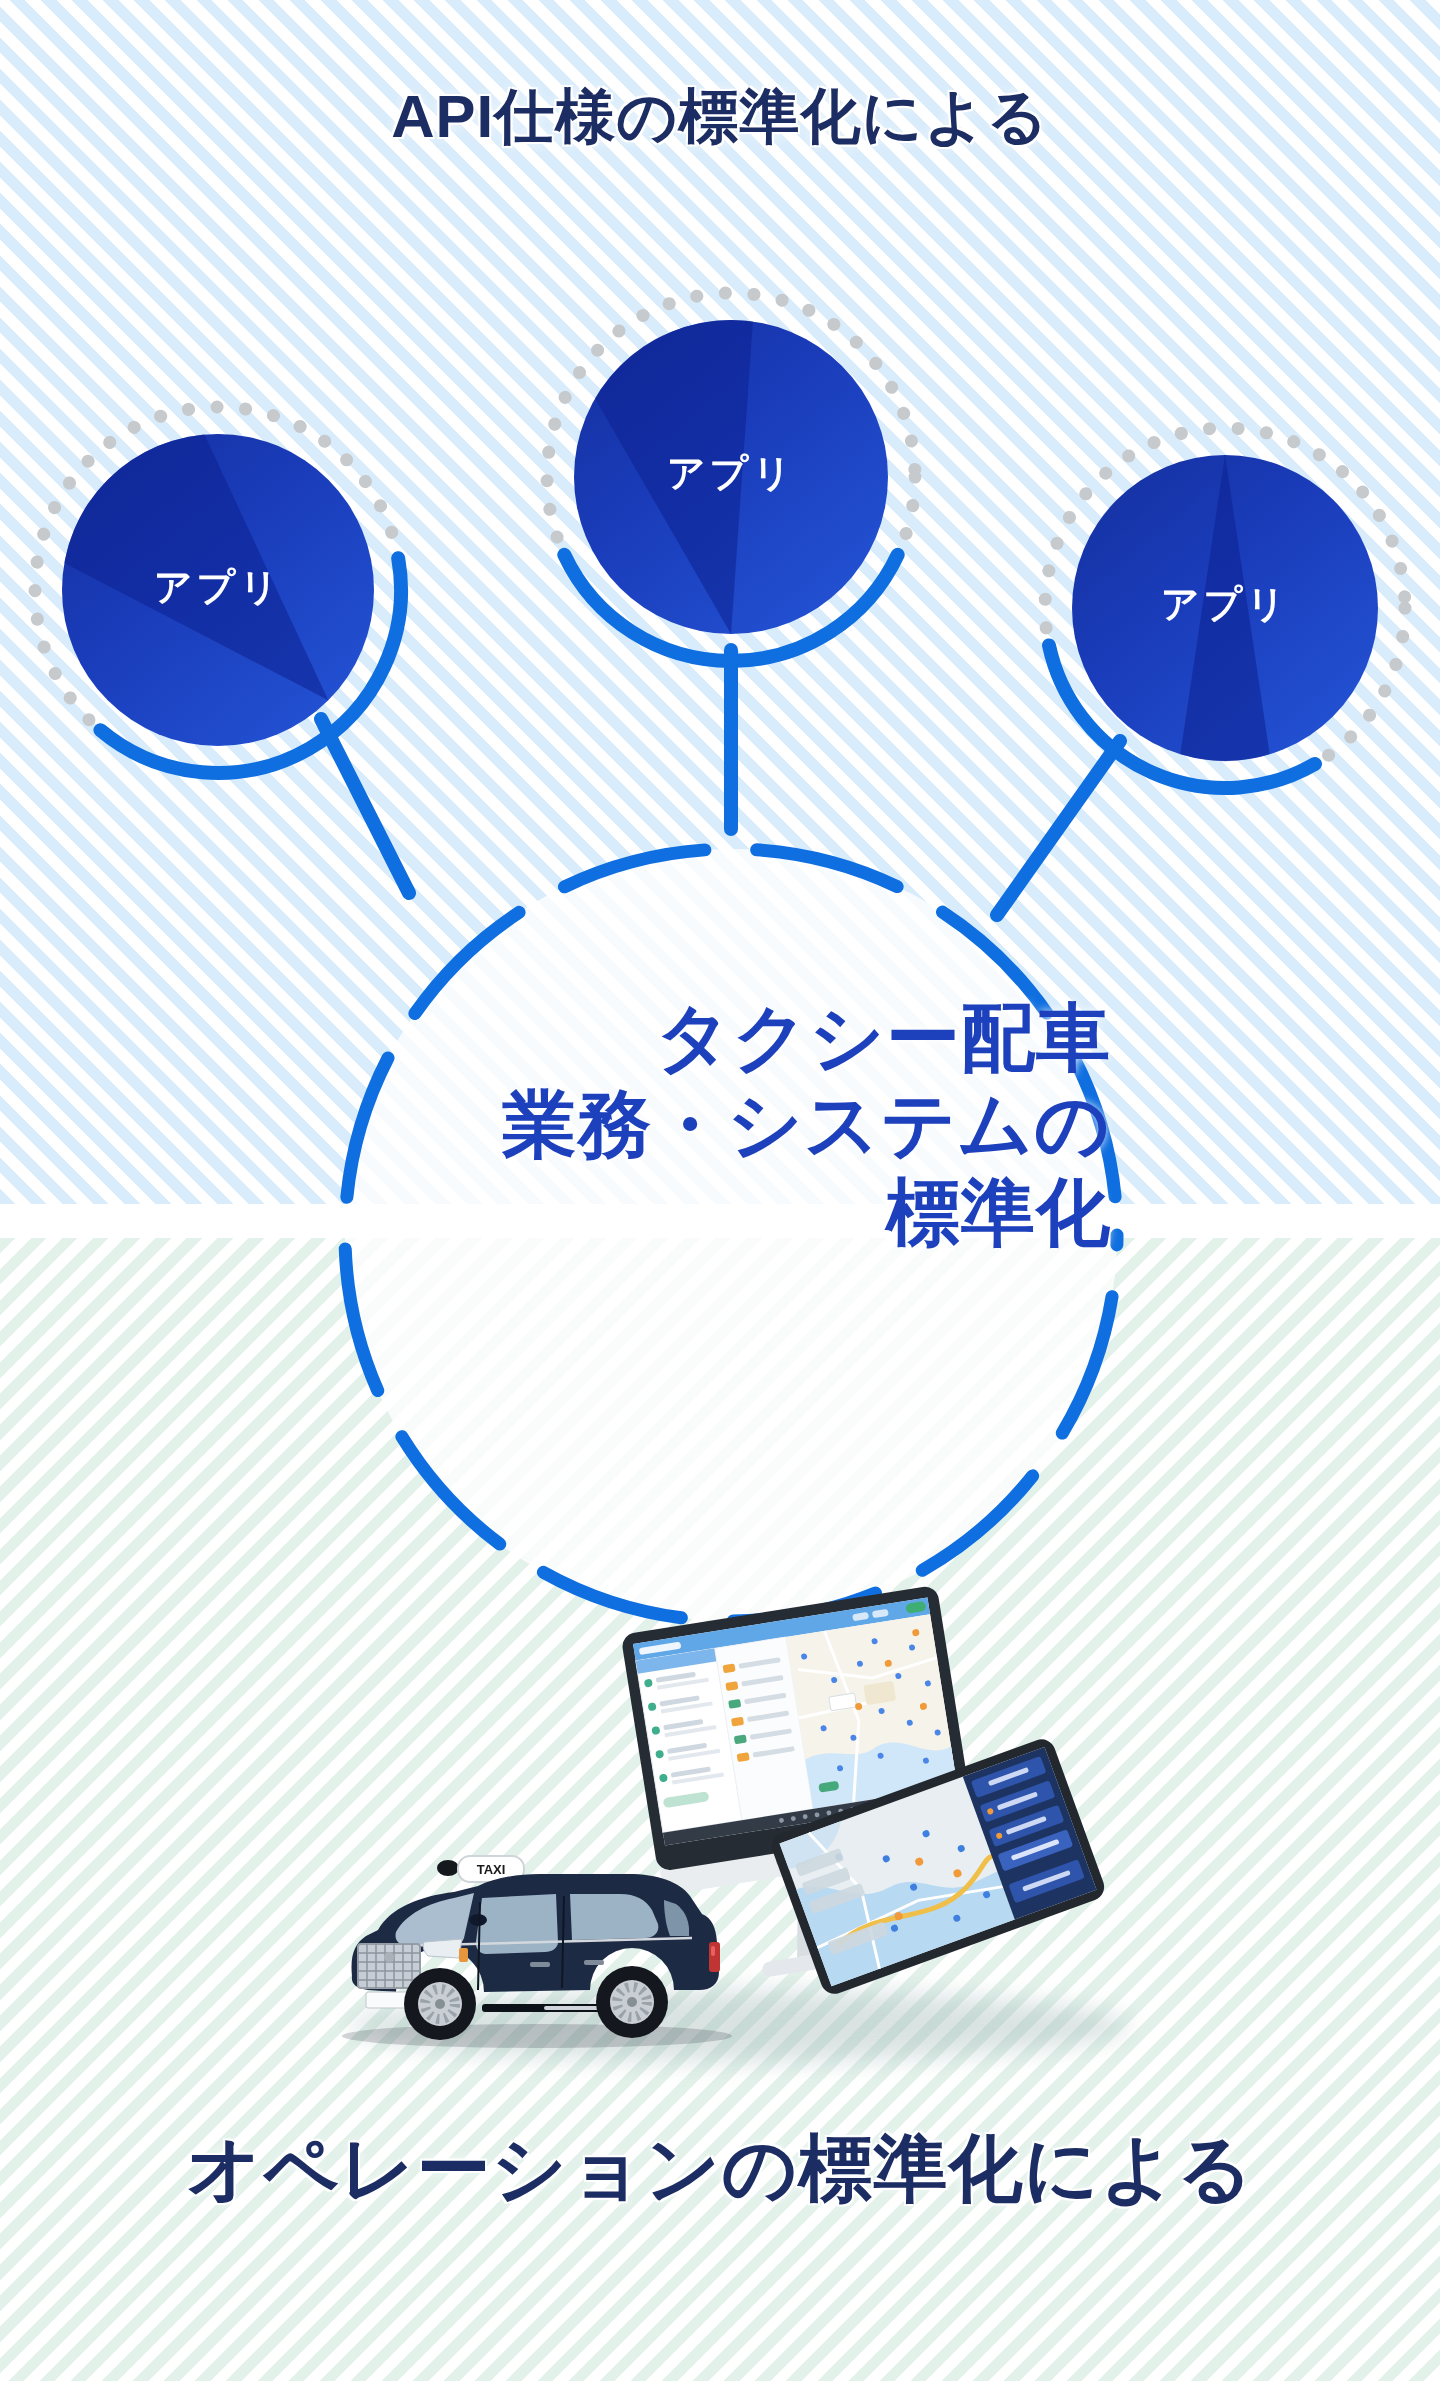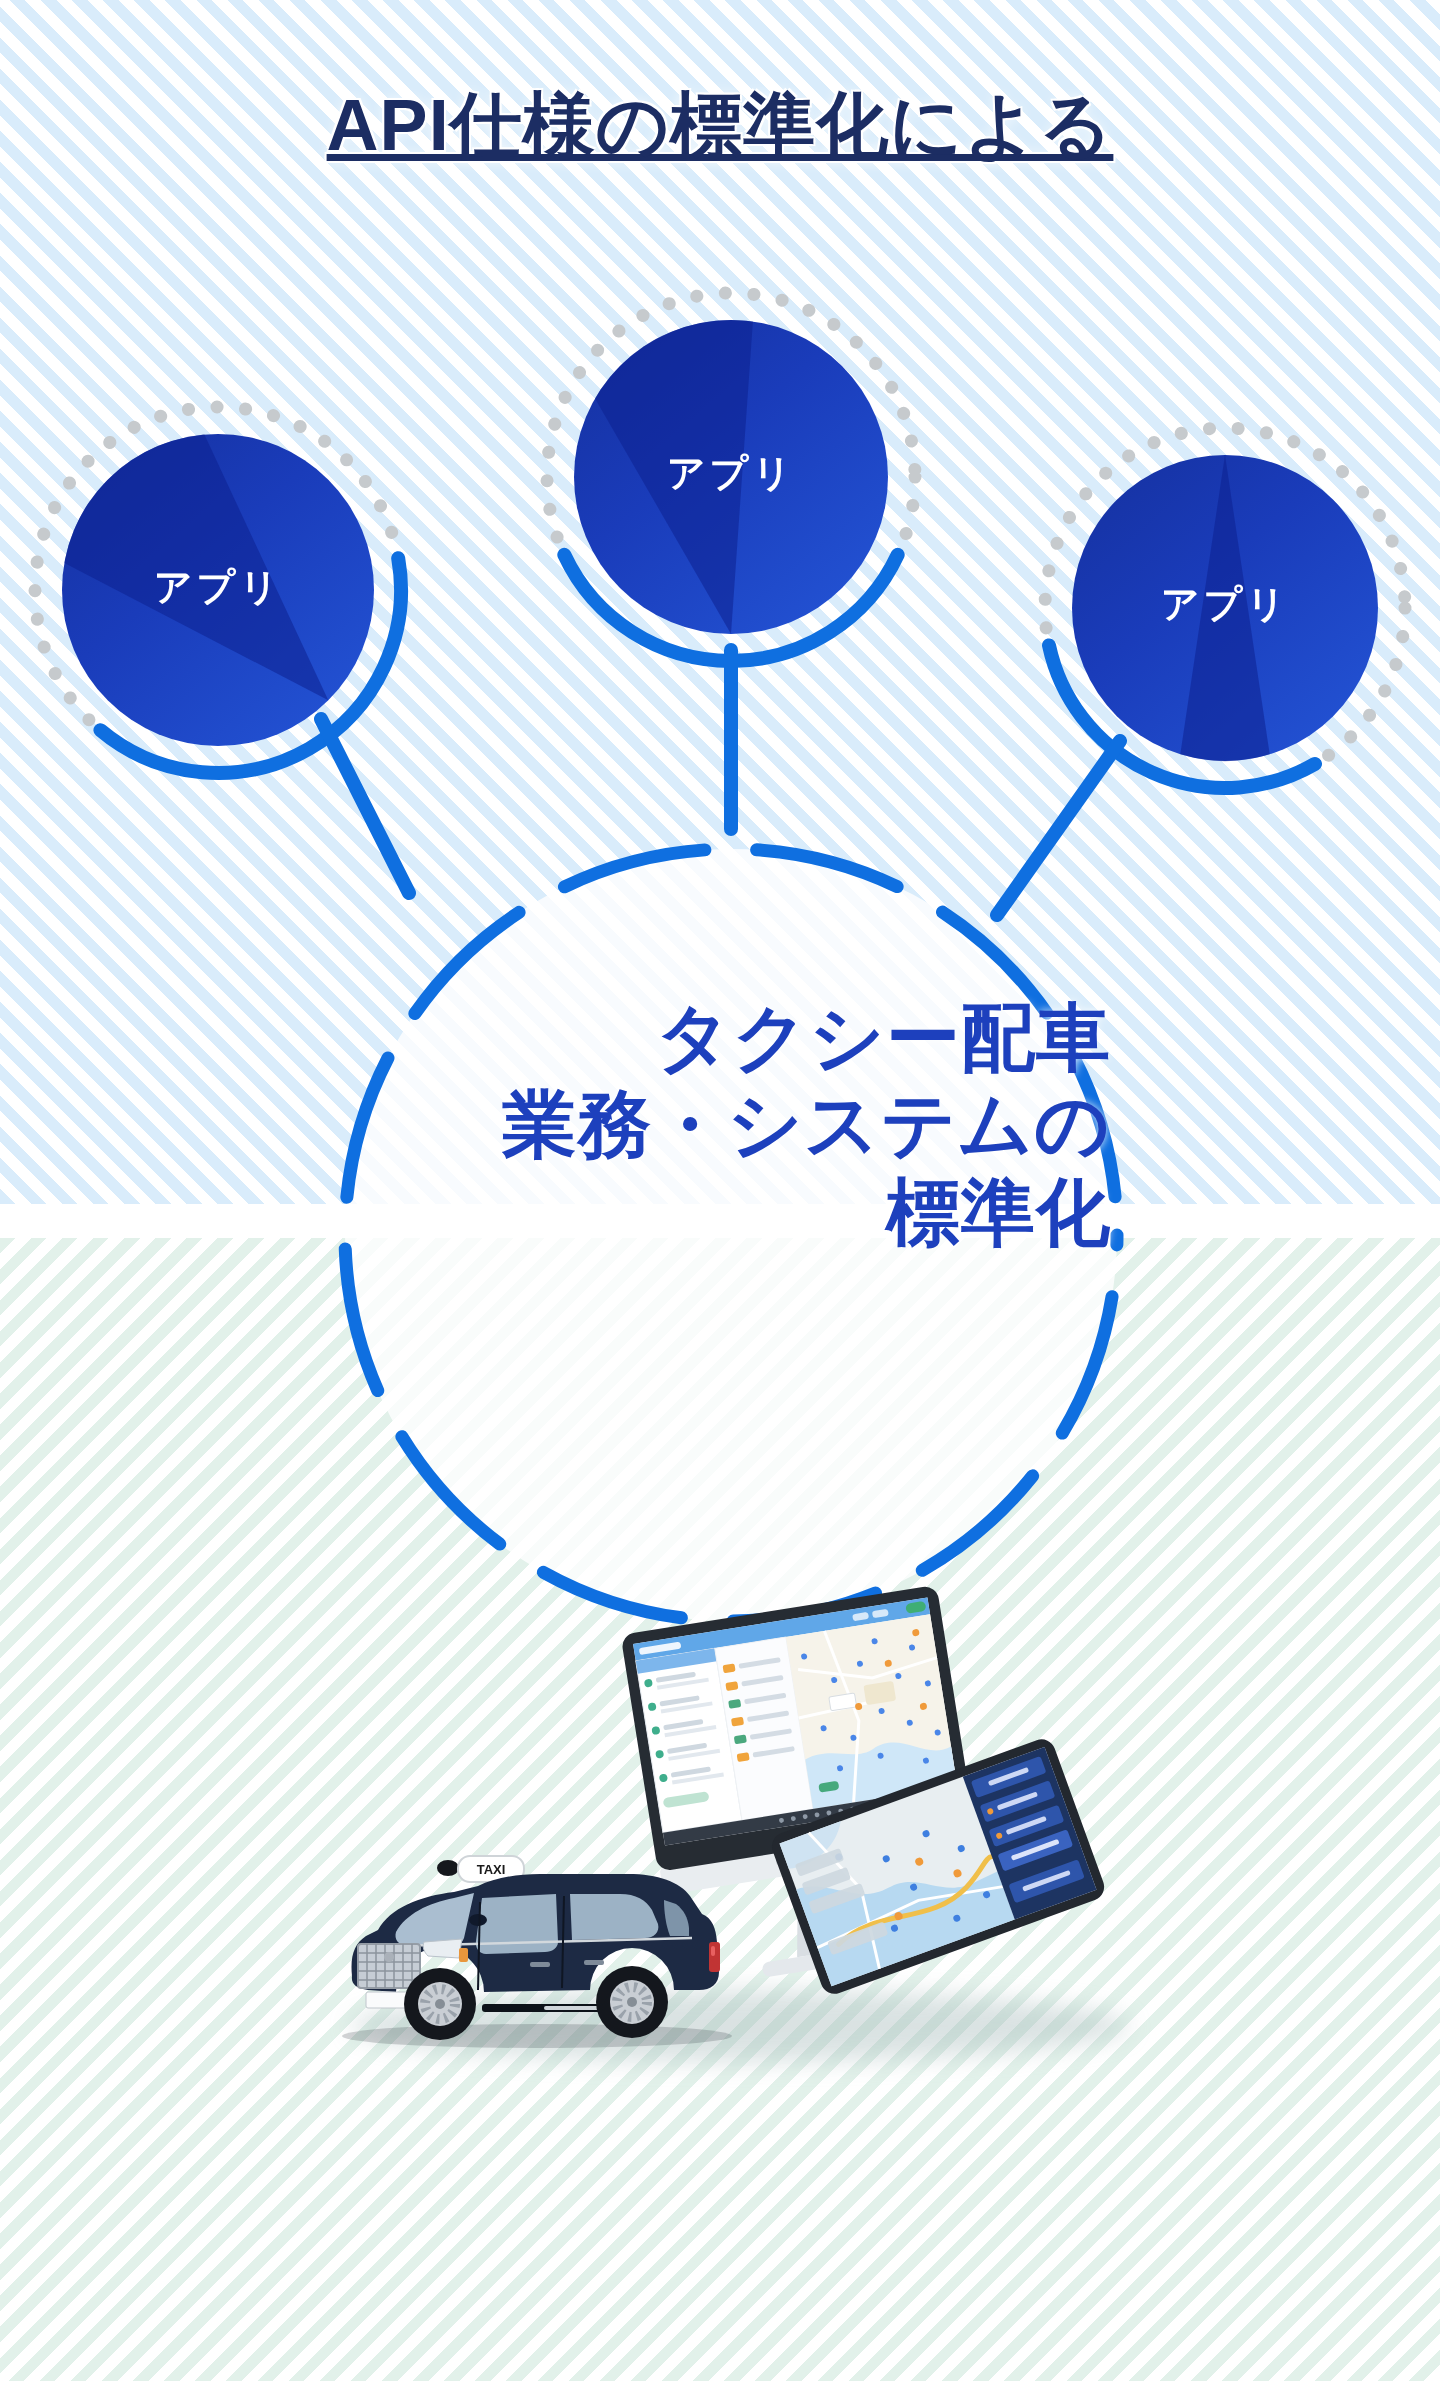--- a/index.html
+++ b/index.html
@@ -17,21 +17,21 @@
     position:absolute;left:0;top:1238px;width:1440px;height:1143px;
     background:repeating-linear-gradient(135deg,#e2f1ea 0 11px,#ffffff 11px 22px);
   }
   .headline{
     position:absolute;left:0;width:1440px;text-align:center;
     color:#1c2d63;font-weight:bold;letter-spacing:1px;
     text-shadow:2px 2px 0 rgba(255,255,255,.95),-2px -2px 0 rgba(255,255,255,.95),
                 2px -2px 0 rgba(255,255,255,.95),-2px 2px 0 rgba(255,255,255,.95),
                 0 0 14px rgba(255,255,255,.9);
   }
-  .headline-top{top:78px;font-size:72px;line-height:1.31;text-decoration:underline;}
+  .headline-top{top:78px;font-size:60px;line-height:1.31;}
   .headline-bottom{top:2122px;font-size:74px;line-height:1.27;}
   .diagram-svg{position:absolute;left:0;top:0;width:1440px;height:1680px;}
   .illustration-svg{position:absolute;left:270px;top:1580px;width:900px;height:510px;}
   .app-label{
     position:absolute;transform:translate(-50%,-50%);
     color:#ffffff;font-weight:bold;font-size:38px;letter-spacing:4px;white-space:nowrap;
   }
   .app-label-1{left:218px;top:587px;}
   .app-label-2{left:731px;top:473px;}
   .app-label-3{left:1225px;top:604px;}
@@ -326,13 +326,14 @@
     <g>
       <circle cx="300" cy="146" r="36" fill="#14171d"></circle>
       <circle cx="300" cy="146" r="22" fill="#c9ced4"></circle>
       <circle cx="300" cy="146" r="15" fill="none" stroke="#9aa2ab" stroke-width="10" stroke-dasharray="3 5"></circle>
       <circle cx="300" cy="146" r="5" fill="#868e96"></circle>
     </g>
   </g>
 </svg>
 
 <div class="headline headline-bottom">
+  <div>オペレーションの標準化による</div>
 </div>
 
 </body></html>

